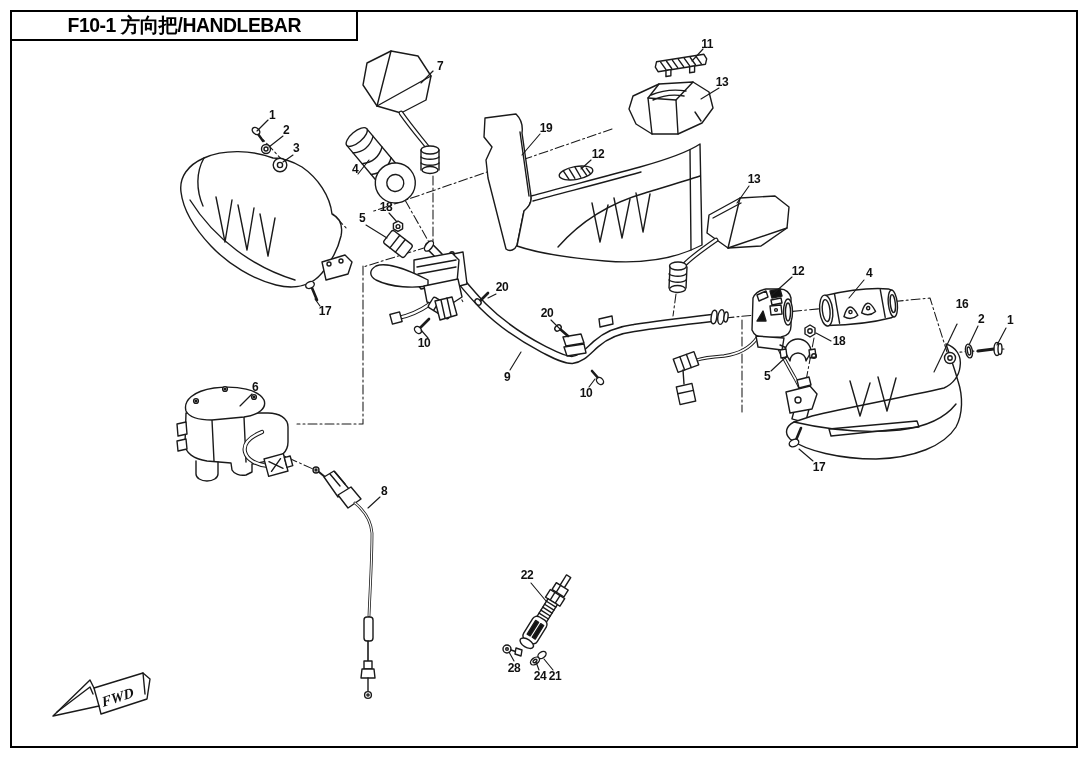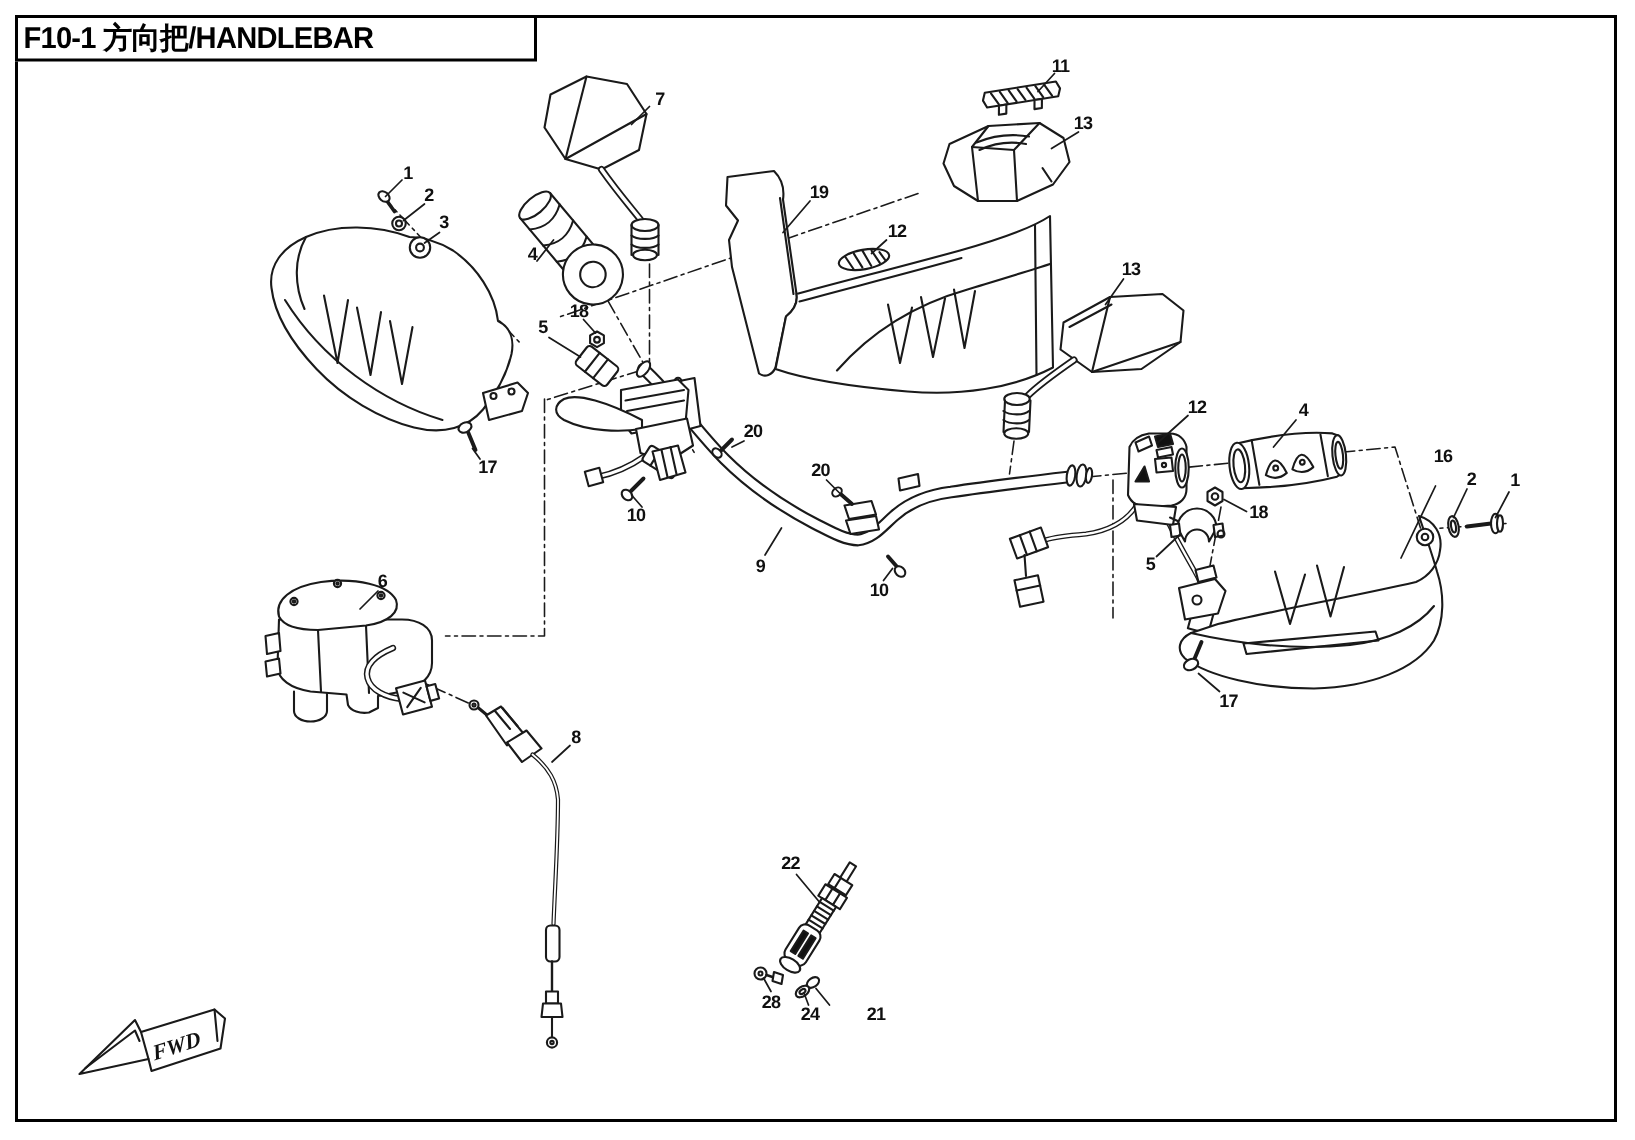--- a/index.html
+++ b/index.html
@@ -2,21 +2,21 @@
 <html><head>
 <meta charset="utf-8">
 <style>
   html,body{margin:0;padding:0;background:#fff;}
   .page{position:relative;width:1090px;height:760px;background:#ffffff;
         font-family:"Liberation Sans",sans-serif;overflow:hidden;}
   .frame{position:absolute;left:10px;top:10px;width:1068px;height:738px;
          border:2px solid #000;box-sizing:border-box;}
   .title-box{position:absolute;left:10px;top:10px;width:348px;height:31px;
              border:2px solid #000;box-sizing:border-box;background:#fff;
-             display:flex;align-items:center;justify-content:flex-start;z-index:3;}
+             display:flex;align-items:center;justify-content:center;z-index:3;}
   .title-box span{font-weight:bold;font-size:20px;color:#000;letter-spacing:-0.5px;
                   transform:scaleX(.97);white-space:nowrap;}
   svg.diagram{position:absolute;left:0;top:0;z-index:1;}
   .callout-layer{position:absolute;left:0;top:0;width:100%;height:100%;z-index:2;}
   .callout{position:absolute;transform:translate(-50%,-50%);
            font-weight:bold;font-size:12px;color:#101010;line-height:1;
            letter-spacing:-0.5px;}
 </style>
 </head>
 <body>
@@ -418,15 +418,15 @@
       <div class="callout" style="left: 502px; top: 287px;">20</div>
       <div class="callout" style="left: 424px; top: 343px;">10</div>
       <div class="callout" style="left: 547px; top: 313px;">20</div>
       <div class="callout" style="left: 586px; top: 393px;">10</div>
       <div class="callout" style="left: 507px; top: 377px;">9</div>
       <div class="callout" style="left: 255px; top: 387px;">6</div>
       <div class="callout" style="left: 384px; top: 491px;">8</div>
       <div class="callout" style="left: 527px; top: 575px;">22</div>
       <div class="callout" style="left: 514px; top: 668px;">28</div>
       <div class="callout" style="left: 540px; top: 676px;">24</div>
-      <div class="callout" style="left: 584px; top: 676px;">21</div>
+      <div class="callout" style="left: 555px; top: 676px;">21</div>
     </div>
 </div>
 
 </body></html>

